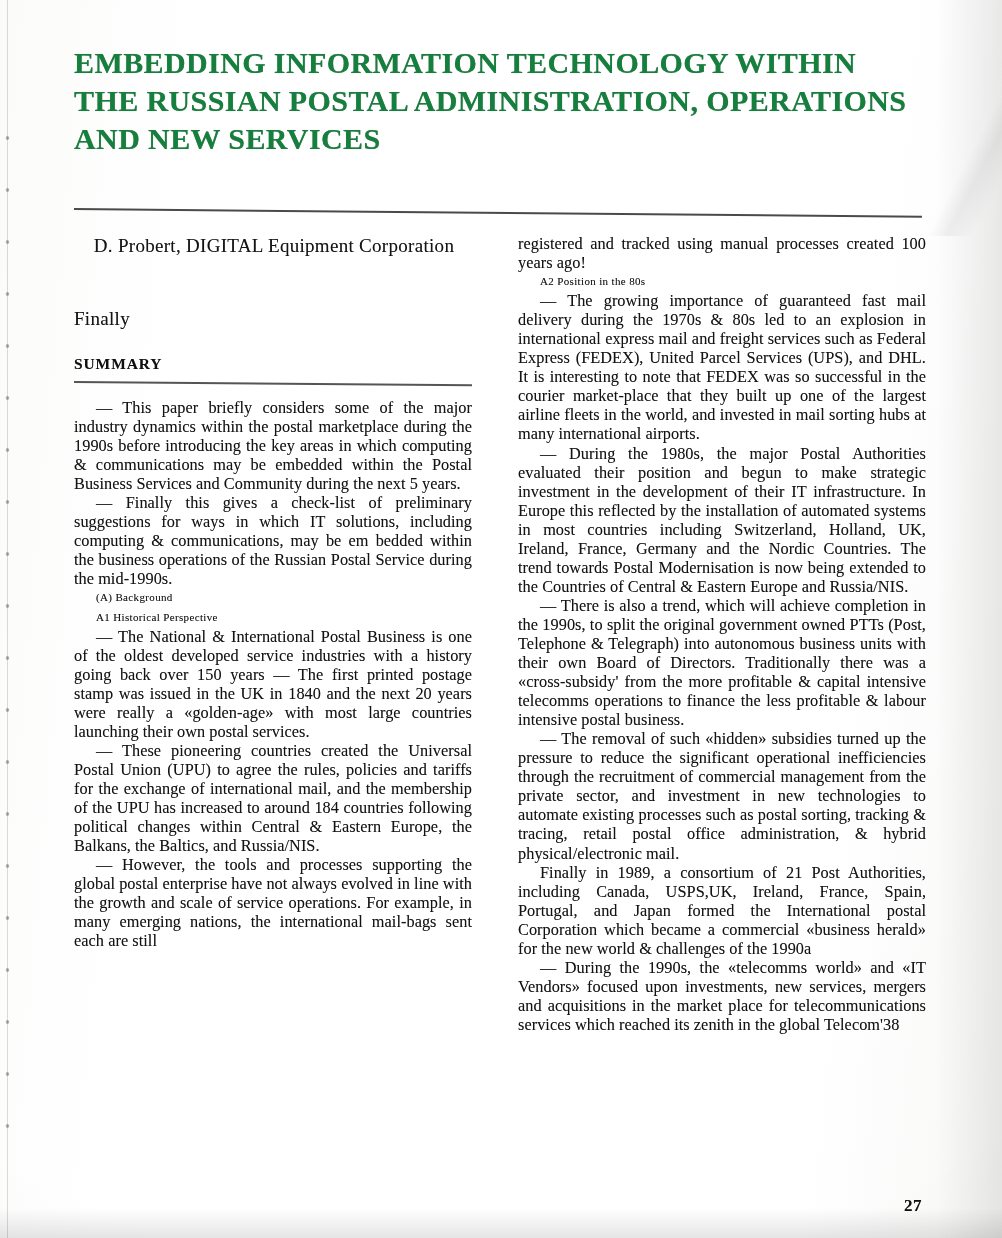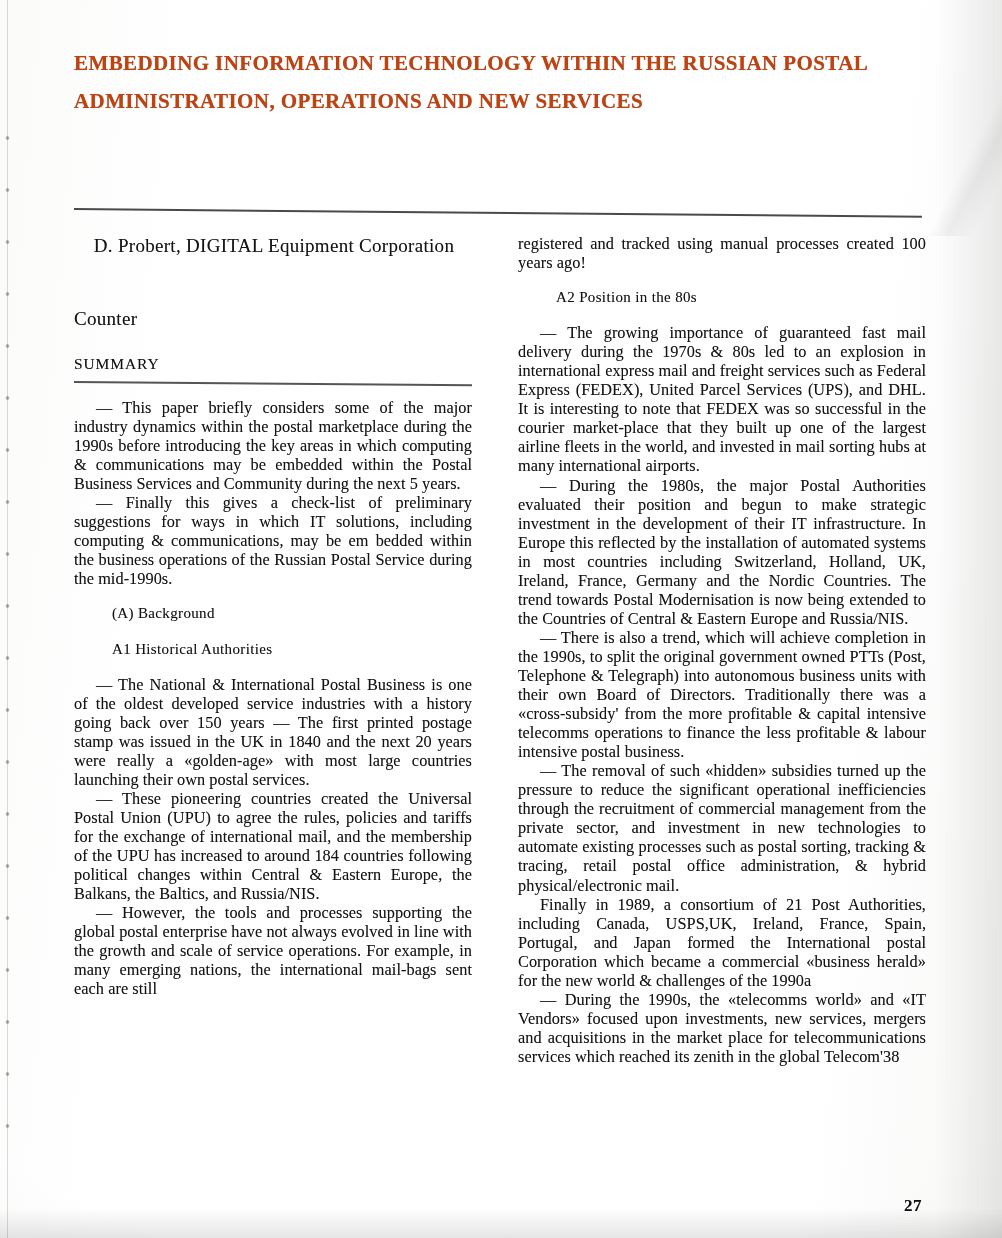--- a/index.html
+++ b/index.html
@@ -72,24 +72,24 @@
   .title-block {
     position: absolute;
     left: 74px;
     top: 44px;
     width: 848px;
   }
   .doc-title {
     margin: 0;
     font-family: "Liberation Serif", "DejaVu Serif", serif;
     font-weight: 700;
-    font-size: 21px;
+    font-size: 30px;
     line-height: 38px;
     letter-spacing: 0.4px;
-    color: #c2410c;
+    color: #15803d;
     text-shadow: 0 0 0.7px rgba(0,0,0,0.45);
   }
   .rule-title {
     position: absolute;
     left: 74px;
     top: 208px;
     width: 848px;
     height: 2px;
     background: #4a4a4a;
     transform: rotate(0.52deg);
@@ -114,21 +114,21 @@
     top: 308px;
     font-size: 19px;
     letter-spacing: 0.3px;
     color: #141414;
   }
   .summary-heading {
     position: absolute;
     left: 74px;
     top: 355px;
     font-size: 15.5px;
-    font-weight: 400;
+    font-weight: 700;
     letter-spacing: 0.9px;
     color: #101010;
   }
   .rule-summary {
     position: absolute;
     left: 74px;
     top: 381px;
     width: 398px;
     height: 1.6px;
     background: #555555;
@@ -161,22 +161,22 @@
     margin: 0;
     text-indent: 0;
   }
   .col p.ind {
     text-indent: 22px;
   }
   .col p.dash {
     text-indent: 22px;
   }
   .col h3 {
-    margin: 16px;
-    font-size: 15px;
+    margin: 0;
+    font-size: 11px;
     font-weight: 400;
     line-height: 19.05px;
     text-align: left;
     text-indent: 22px;
     letter-spacing: 0.35px;
   }
   .col p:last-child { }
 
   .page-number {
     position: absolute;
@@ -202,29 +202,29 @@
   <div class="corner-fold"></div>
   <div class="binding-rail"></div>
   <div class="binding-dots"></div>
 
   <div class="title-block">
     <h1 class="doc-title">EMBEDDING INFORMATION TECHNOLOGY WITHIN THE RUSSIAN POSTAL ADMINISTRATION, OPERATIONS AND NEW SERVICES</h1>
   </div>
   <div class="rule-title"></div>
 
   <div class="byline">D. Probert, DIGITAL Equipment Corporation</div>
-  <div class="country">Counter</div>
+  <div class="country">Finally</div>
   <div class="summary-heading">SUMMARY</div>
   <div class="rule-summary"></div>
 
   <div class="col col-left">
     <p class="dash">— This paper briefly considers some of the major industry dynamics within the postal marketplace during the 1990s before introducing the key areas in which computing &amp; communications may be embedded within the Postal Business Services and Community during the next 5 years.</p>
     <p class="dash">— Finally this gives a check-list of preliminary suggestions for ways in which IT solutions, including computing &amp; communications, may be em bedded within the business operations of the Russian Postal Service during the mid-1990s.</p>
     <h3 class="gap">(A) Background</h3>
-    <h3>A1 Historical Authorities</h3>
+    <h3>A1 Historical Perspective</h3>
     <p class="dash">— The National &amp; International Postal Business is one of the oldest developed service industries with a history going back over 150 years — The first printed postage stamp was issued in the UK in 1840 and the next 20 years were really a «golden-age» with most large countries launching their own postal services.</p>
     <p class="dash">— These pioneering countries created the Universal Postal Union (UPU) to agree the rules, policies and tariffs for the exchange of international mail, and the membership of the UPU has increased to around 184 countries following political changes within Central &amp; Eastern Europe, the Balkans, the Baltics, and Russia/NIS.</p>
     <p class="dash">— However, the tools and processes supporting the global postal enterprise have not always evolved in line with the growth and scale of service operations. For example, in many emerging nations, the international mail-bags sent each are still</p>
   </div>
 
   <div class="col col-right">
     <p>registered and tracked using manual processes created 100 years ago!</p>
     <h3 class="gap">A2 Position in the 80s</h3>
     <p class="dash">— The growing importance of guaranteed fast mail delivery during the 1970s &amp; 80s led to an explosion in international express mail and freight services such as Federal Express (FEDEX), United Parcel Services (UPS), and DHL. It is interesting to note that FEDEX was so successful in the courier market-place that they built up one of the largest airline fleets in the world, and invested in mail sorting hubs at many international airports.</p>
     <p class="dash">— During the 1980s, the major Postal Authorities evaluated their position and begun to make strategic investment in the development of their IT infrastructure. In Europe this reflected by the installation of automated systems in most countries including Switzerland, Holland, UK, Ireland, France, Germany and the Nordic Countries. The trend towards Postal Modernisation is now being extended to the Countries of Central &amp; Eastern Europe and Russia/NIS.</p>

